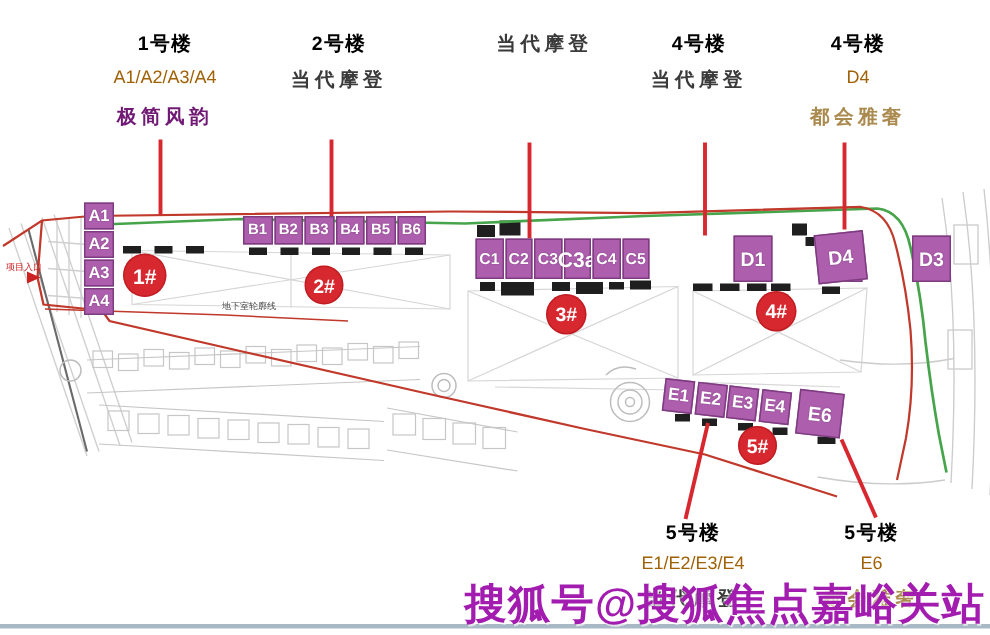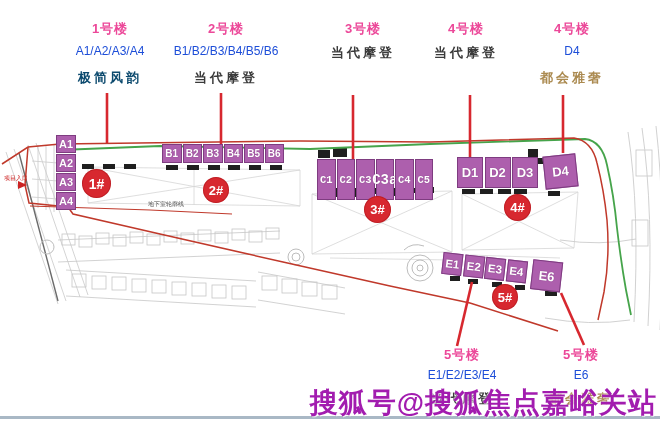--- a/index.html
+++ b/index.html
@@ -1,32 +1,32 @@
 <!DOCTYPE html>
 <html><head>
 <meta charset="utf-8">
 <style>
   html,body{margin:0;padding:0;background:#fff;}
   #canvas{position:relative;width:660px;height:423px;background:#ffffff;overflow:hidden;
           font-family:"Liberation Sans","DejaVu Sans",sans-serif;}
   
   .label-col{position:absolute;width:160px;text-align:center;z-index:5;}
-  .lbl-building{font-size:13px;font-weight:bold;color:#ec4899;margin-bottom:6px;letter-spacing:1px;}
-  .lbl-units{font-size:12px;color:#1d4ed8;margin-bottom:11px;}
+  .lbl-building{font-size:13px;font-weight:bold;color:#000000;margin-bottom:6px;letter-spacing:1px;}
+  .lbl-units{font-size:12px;color:#a16207;margin-bottom:11px;}
   .lbl-style{font-size:13px;font-weight:bold;letter-spacing:3px;}
   
   .brow{position:absolute;display:flex;z-index:3;}
   .blk{display:flex;align-items:center;justify-content:center;
        background:#ad5fad;border:1px solid #7e3c80;box-sizing:border-box;
        color:#fff;font-weight:bold;text-shadow:0 0 1px rgba(60,0,60,.45);}
   .rowA{left:56px;top:135px;gap:1px;flex-direction:column;}  .rowA .blk{width:20px;height:18px;font-size:11px;}
   .rowB{left:162px;top:144px;gap:1px;} .rowB .blk{width:19.5px;height:19px;font-size:10px;}
-  .rowC{left:317px;top:159px;gap:1px;} .rowC .blk{width:18.5px;height:41px;font-size:10.5px;font-family:Liberation Mono, monospace;}
+  .rowC{left:317px;top:159px;gap:1px;} .rowC .blk{width:18.5px;height:27px;font-size:10.5px;}
   .rowC .small{font-size:14px;}
-  .rowD{left:457px;top:157px;gap:1.5px;} .rowD .blk{width:26px;height:31px;font-size:13px;}
+  .rowD{left:457px;top:157px;gap:1.5px;} .rowD .blk{width:26px;height:31px;font-size:13px;margin-left:32px;}
   .blkD4{position:absolute;left:544px;top:155px;width:33px;height:33px;font-size:13px;
          transform:rotate(-6deg);z-index:3;}
   .rowE{left:444px;top:249px;gap:1.5px;transform:rotate(6.5deg);transform-origin:0 0;}
   .rowE .blk{width:20px;height:22px;font-size:11.5px;margin-top:3px;}
   .rowE .blkE6{width:30px;height:30px;font-size:13px;margin-top:0;margin-left:4px;}
   
   .badge{position:absolute;border-radius:50%;background:#d7282f;color:#fff;font-weight:bold;
          display:flex;align-items:center;justify-content:center;z-index:4;
          box-shadow:0 0 0 1px rgba(150,10,15,.35) inset;}
   
@@ -171,29 +171,27 @@
       <line x1="470" y1="95" x2="470" y2="157"></line>
       <line x1="563" y1="95" x2="563" y2="153"></line>
       <line x1="472" y1="282" x2="457" y2="346"></line>
       <line x1="561" y1="293" x2="584" y2="345"></line>
     </g>
   </svg>
 
   <div class="label-col" style="left:30px;top:20px;">
     <div class="lbl-building">1号楼</div>
     <div class="lbl-units">A1/A2/A3/A4</div>
-    <div class="lbl-style" style="color:#0c4a6e;">极简风韵</div>
+    <div class="lbl-style" style="color:#701a75;">极简风韵</div>
   </div>
   <div class="label-col" style="left:146px;top:20px;text-align:center;">
     <div class="lbl-building">2号楼</div>
-    <div class="lbl-units">B1/B2/B3/B4/B5/B6</div>
     <div class="lbl-style" style="color:#3a3a3a;">当代摩登</div>
   </div>
   <div class="label-col" style="left:283px;top:20px;">
-    <div class="lbl-building">3号楼</div>
     <div class="lbl-style" style="color:#3a3a3a;">当代摩登</div>
   </div>
   <div class="label-col" style="left:386px;top:20px;">
     <div class="lbl-building">4号楼</div>
     <div class="lbl-style" style="color:#3a3a3a;">当代摩登</div>
   </div>
   <div class="label-col" style="left:492px;top:20px;">
     <div class="lbl-building">4号楼</div>
     <div class="lbl-units">D4</div>
     <div class="lbl-style" style="color:#ab8a50;">都会雅奢</div>

